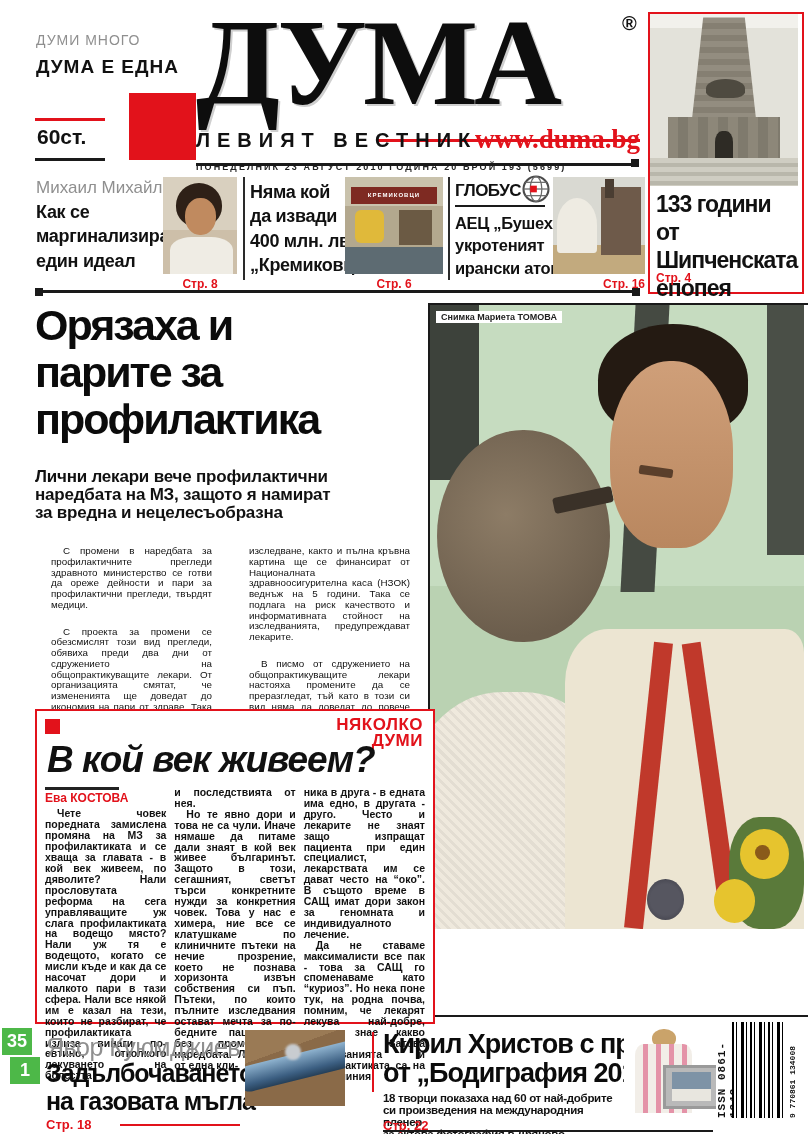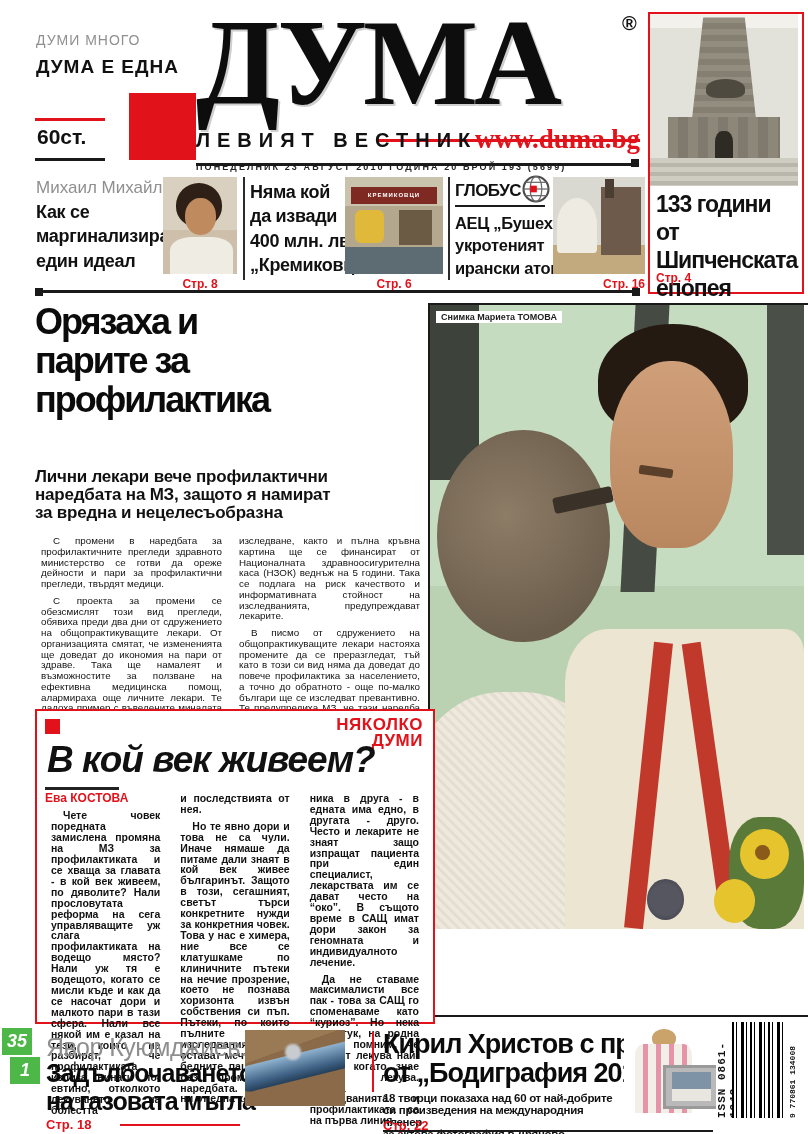--- a/index.html
+++ b/index.html
@@ -19,43 +19,43 @@
   .tagline{font-size:20px;font-weight:bold;letter-spacing:7px;}
   .site{font-family:"Liberation Serif",serif;font-weight:bold;font-size:27px;color:#e2121b;}
   .dateline{font-size:9px;font-weight:bold;letter-spacing:2.1px;color:#222;}
   
   .tkick{font-size:17px;color:#8f8f8f;}
   .ttitle{font-size:18px;font-weight:bold;line-height:1.35;letter-spacing:-0.3px;}
   .pageref{font-size:12px;font-weight:bold;color:#e2121b;}
   .vdiv{position:absolute;width:2px;background:#2a2a2a;}
   .ph{position:absolute;overflow:hidden;}
   
-  .headline{font-size:36px;line-height:1.09;font-weight:bold;letter-spacing:-2px;color:#0b0b0b;}
+  .headline{font-size:43px;line-height:1.09;font-weight:bold;letter-spacing:-2px;color:#0b0b0b;}
   .subhead{font-size:17px;line-height:1.06;font-weight:bold;letter-spacing:-0.2px;}
   .bodycols{font-size:9.8px;line-height:1.1;text-align:justify;}
-  .bodycols p{margin:6px;}
+  .bodycols p{margin:16px;}
   .ind{text-indent:12px;}
   
   .shipka{position:absolute;border:2px solid #e2121b;background:#fff;}
   .shipka-title{font-size:23px;font-weight:bold;letter-spacing:-1px;line-height:1.22;}
   
   .opbox{position:absolute;border:2px solid #e2121b;background:#fff;}
   .opkick{font-size:17px;font-weight:bold;color:#e2121b;line-height:0.95;text-align:right;letter-spacing:0.5px;}
   .optitle{font-size:37px;font-weight:bold;font-style:italic;letter-spacing:-1px;}
   .opauthor{font-size:12px;font-weight:bold;color:#e2121b;}
   .opcols{font-size:10.5px;line-height:1.04;font-weight:bold;text-align:justify;}
-  .opcols p{margin:6px;}
+  .opcols p{margin:0;}
   
   .photobox{position:absolute;border:2px solid #1a1a1a;background:#fff;}
   .credit{position:absolute;top:6px;left:6px;background:#fff;padding:1px 5px;
           font-size:9px;font-weight:bold;color:#222;}
   .caption{font-style:italic;font-size:11px;line-height:1.3;text-align:center;color:#222;padding:5px 8px 0 8px;}
   
   .badge{position:absolute;width:30px;height:27px;background:#4db848;color:#fff;
-         font-size:18px;font-weight:bold;text-align:center;line-height:27px;font-style:italic;}
+         font-size:18px;font-weight:bold;text-align:center;line-height:27px;}
   .bkick{font-size:25px;color:#8f8f8f;letter-spacing:-0.5px;}
   .btitle{font-size:25px;font-weight:bold;letter-spacing:-1px;line-height:1.1;color:#0b0b0b;}
   .btitle2{font-size:27px;font-weight:bold;letter-spacing:-1px;line-height:1.08;color:#0b0b0b;}
   .bsub{font-size:11.5px;font-weight:bold;letter-spacing:-0.3px;line-height:1.05;}
   .bpage{font-size:13px;font-weight:bold;color:#e2121b;}
   .vtext{writing-mode:vertical-rl;transform:rotate(180deg);
          font-family:"Liberation Mono",monospace;font-weight:bold;}
   .barcode{position:absolute;background:
      repeating-linear-gradient(90deg,#000 0 2px,#fff 2px 4px,#000 4px 5px,#fff 5px 9px,
        #000 9px 12px,#fff 12px 14px,#000 14px 15px,#fff 15px 18px);}

